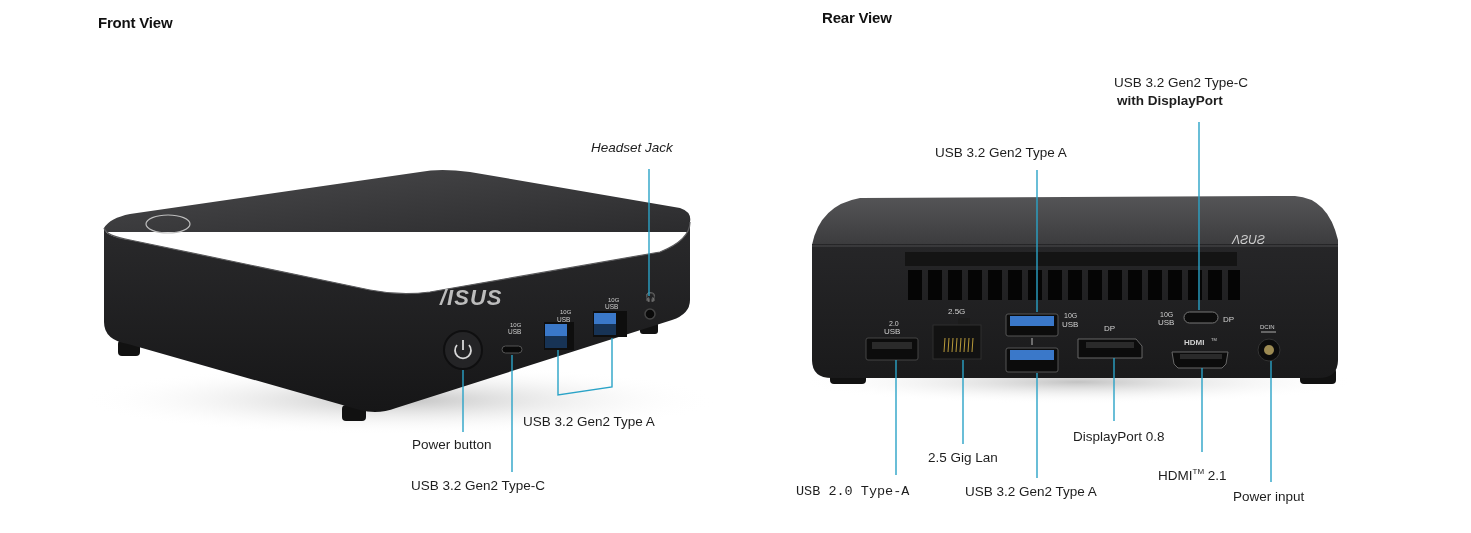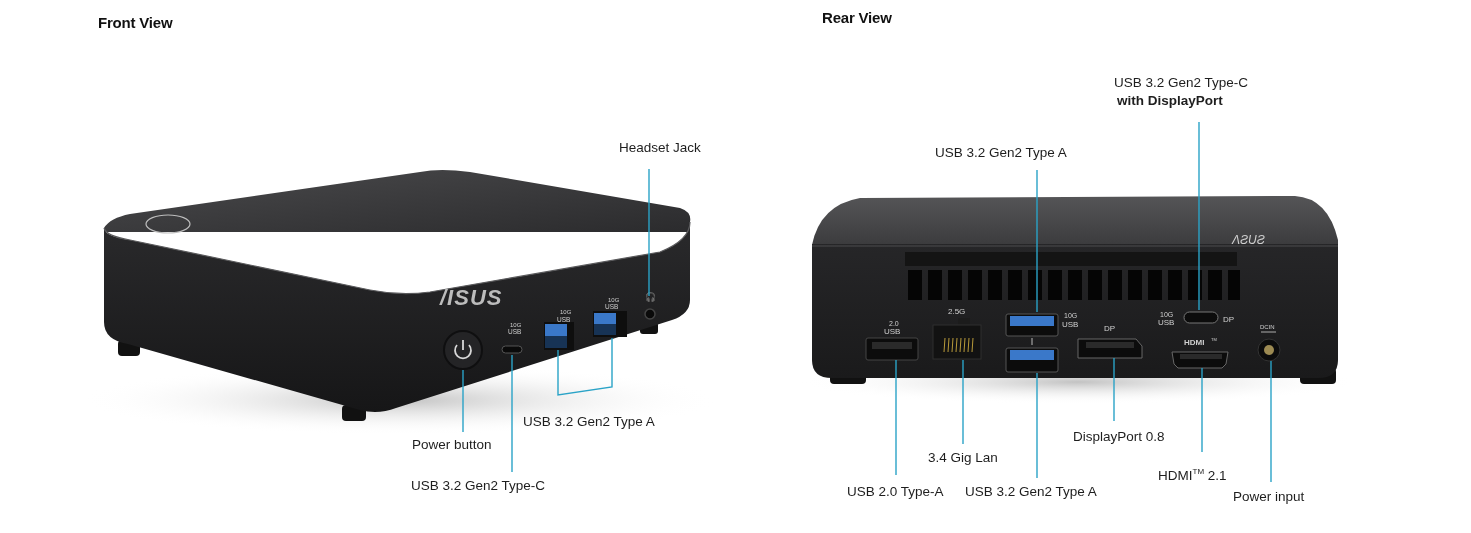--- a/index.html
+++ b/index.html
@@ -172,28 +172,28 @@
     <line x1="1037" y1="170" x2="1037" y2="312"></line>
     <line x1="896" y1="360" x2="896" y2="475"></line>
     <line x1="963" y1="360" x2="963" y2="444"></line>
     <line x1="1037" y1="373" x2="1037" y2="478"></line>
     <line x1="1114" y1="358" x2="1114" y2="421"></line>
     <line x1="1202" y1="368" x2="1202" y2="452"></line>
     <line x1="1271" y1="361" x2="1271" y2="482"></line>
   </g>
 </svg>
 
-<div class="label" style="left:619px; top:139px;">Headset Jack</div>
+<div class="label" style="left:591px; top:139px;font-style:italic;">Headset Jack</div>
 <div class="label" style="left:523px; top:413px;">USB 3.2 Gen2 Type A</div>
 <div class="label" style="left:412px; top:436px;">Power button</div>
 <div class="label" style="left:411px; top:477px;">USB 3.2 Gen2 Type-C</div>
 
 <div class="label" style="left:1114px; top:74px;">USB 3.2 Gen2 Type-C</div>
 <div class="label" style="left:1117px; top:92px;font-weight:bold;">with DisplayPort</div>
 <div class="label" style="left:935px; top:144px;">USB 3.2 Gen2 Type A</div>
 <div class="label" style="left:1073px; top:428px;">DisplayPort 0.8</div>
-<div class="label" style="left:928px; top:449px;">3.4 Gig Lan</div>
+<div class="label" style="left:928px; top:449px;">2.5 Gig Lan</div>
 <div class="label" style="left:1158px; top:463px;">
   <span>HDMI</span><span class="tm">TM</span><span> 2.1</span>
 </div>
-<div class="label" style="left:847px; top:483px;">USB 2.0 Type-A</div>
+<div class="label" style="left:796px; top:483px;font-family:Liberation Mono, monospace;">USB 2.0 Type-A</div>
 <div class="label" style="left:965px; top:483px;">USB 3.2 Gen2 Type A</div>
 <div class="label" style="left:1233px; top:488px;">Power input</div>
 
 </body></html>

